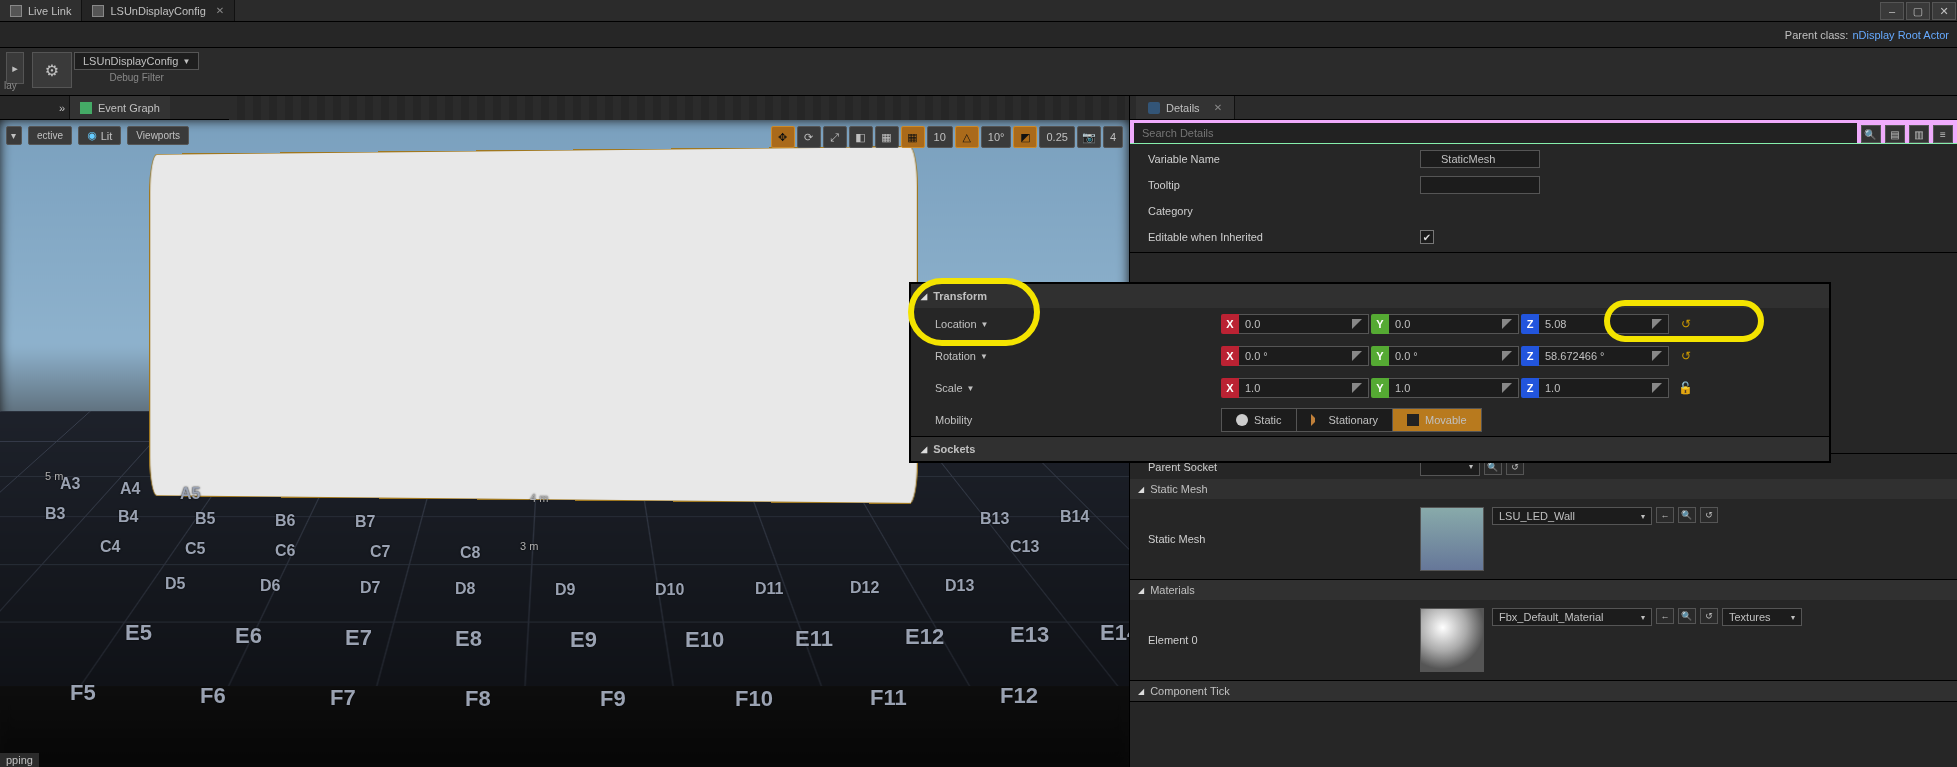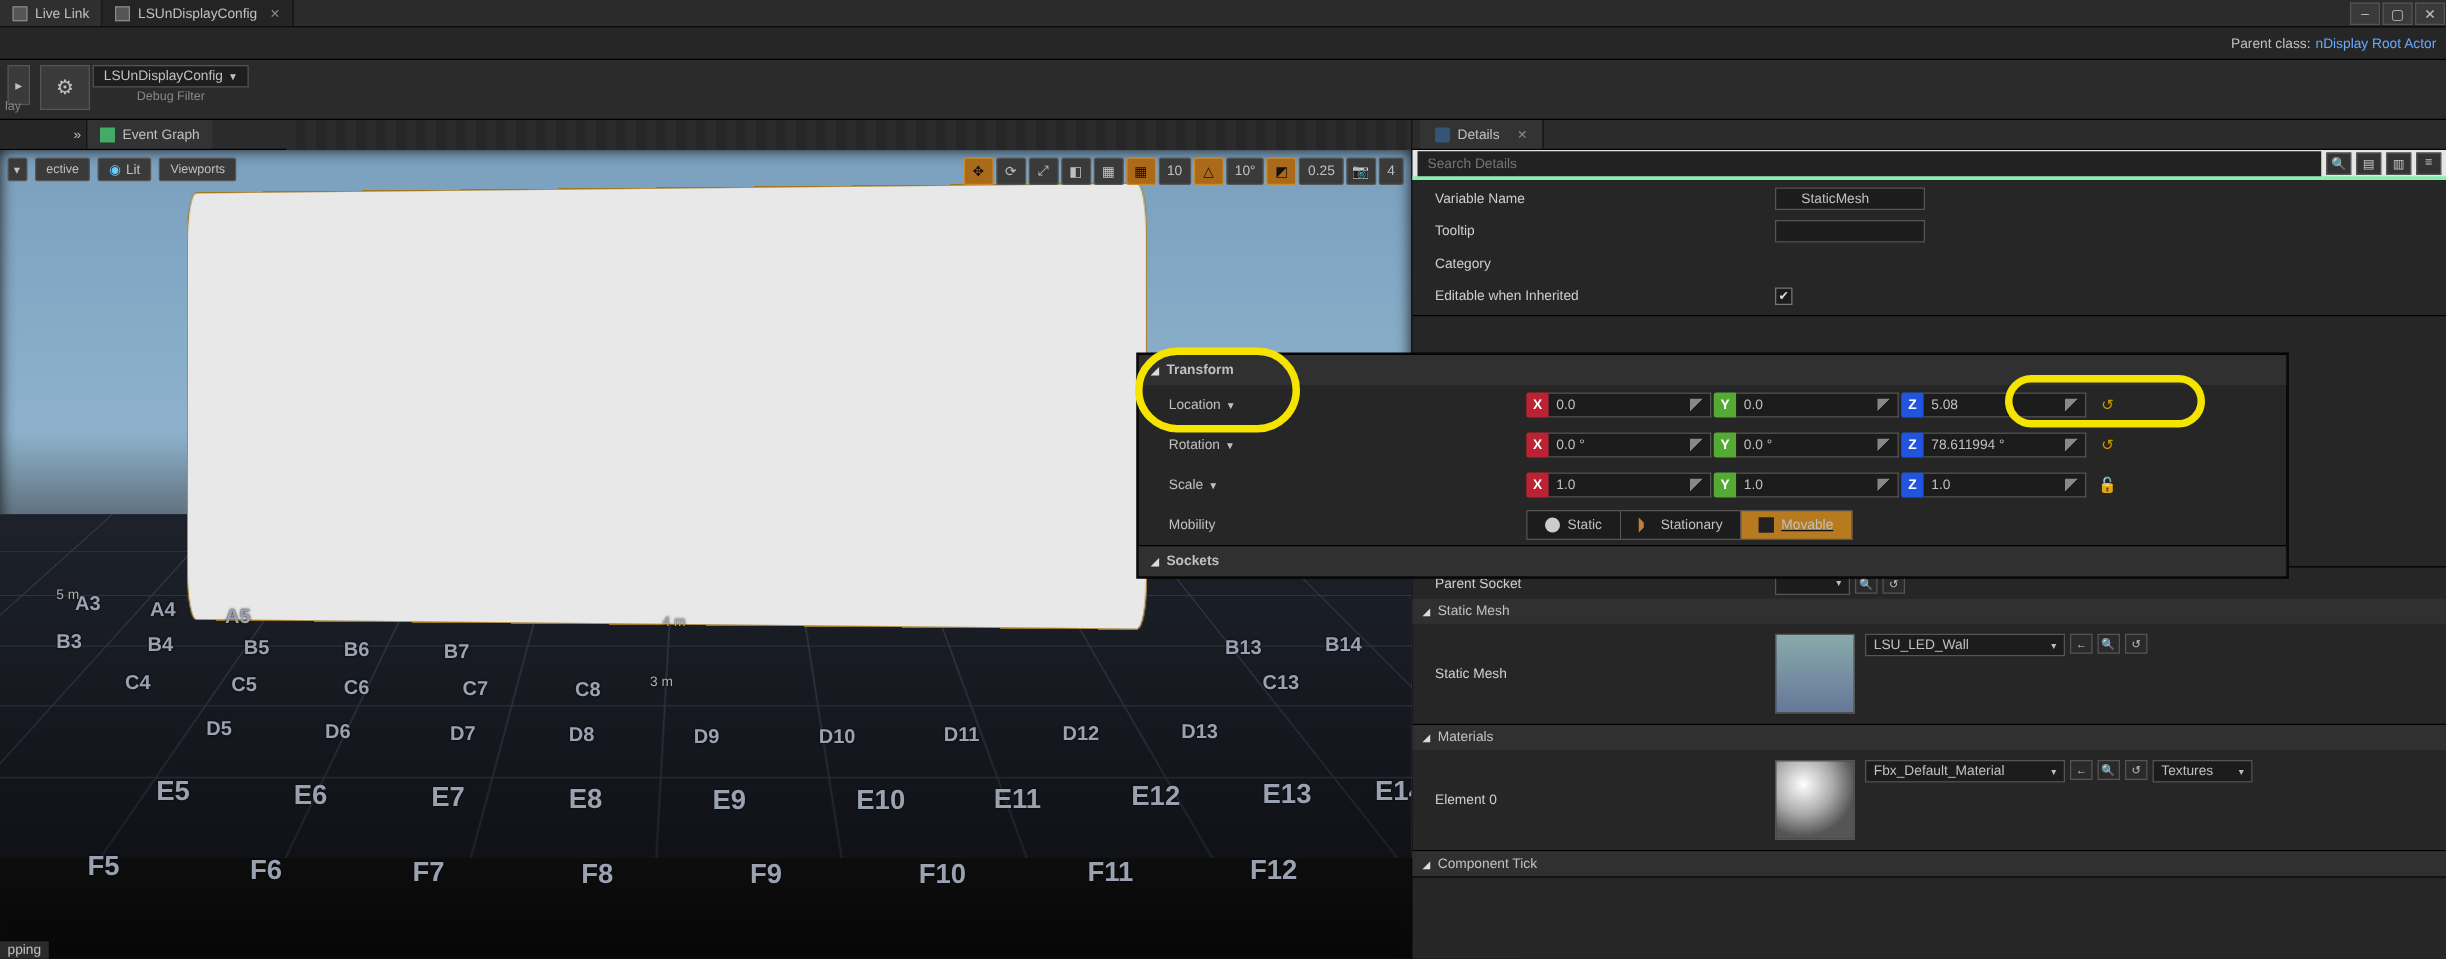--- a/index.html
+++ b/index.html
@@ -86,21 +86,21 @@
   .mlabel { position:absolute; color:#b0b0b0; text-shadow:0 0 2px #000; }
 
   
   .right-col { flex:1; display:flex; flex-direction:column; background:#262626; position:relative; }
   .details-tab-row { height:24px; background:#2b2b2b; display:flex; align-items:stretch; border-bottom:1px solid #000; }
   .dt-lead { width:6px; }
   .details-tab { display:flex; align-items:center; gap:6px; padding:0 12px; background:#333; border-right:1px solid #111; }
   .dt-ico { width:12px; height:12px; background:#357; border-radius:2px; }
   .dt-x { color:#888; font-size:10px; margin-left:8px; }
 
-  .search-row { height:24px; display:flex; align-items:center; gap:4px; background:#e5e5e5; border-bottom:3px solid #86efac; padding:0 4px; }
+  .search-row { height:24px; display:flex; align-items:flex-end; gap:4px; background:#f0abfc; border-bottom:1px solid #86efac; padding:0 4px; }
   .search-input { flex:1; background:#222; border:none; color:#999; font-size:11px; padding:4px 8px; }
   .sr-ico { width:20px; height:18px; border:1px solid #555; background:#333; display:flex; align-items:center; justify-content:center; font-size:10px; }
 
   .section { border-bottom:1px solid #000; }
   .sec-head { background:#303030; padding:4px 8px; display:flex; align-items:center; gap:4px; }
   .sec-head::before { content:"◢"; font-size:8px; color:#ddd; transform:rotate(0); margin-right:2px; }
   .sec-body { padding:2px 0; }
   .prop-row { display:flex; align-items:center; height:26px; }
   .prop-label { width:290px; padding-left:18px; color:#cfcfcf; }
   .prop-val { flex:1; display:flex; align-items:center; gap:4px; padding-right:10px; }
@@ -134,21 +134,21 @@
   .ax-y { background:#5a3; }
   .ax-z { background:#25d; }
   .ax-input { background:#1c1c1c; border:1px solid #555; border-left:none; height:20px; width:130px; padding:0 6px; display:flex; align-items:center; justify-content:space-between; }
   .ax-input .diag { width:10px; height:10px; background:linear-gradient(135deg,#888 49.5%, transparent 50.5%); }
   .reset-ico { width:18px; height:18px; color:#c90; display:flex; align-items:center; justify-content:center; margin-left:6px; font-size:12px; }
   .lock-ico { width:18px; height:18px; color:#aaa; display:flex; align-items:center; justify-content:center; margin-left:6px; font-size:12px; }
 
   .mobility { display:flex; }
   .mob-btn { display:flex; align-items:center; gap:6px; padding:0 14px; height:24px; background:#1c1c1c; border:1px solid #555; }
   .mob-btn + .mob-btn { border-left:none; }
-  .mob-btn.sel { background:#b87a1e; color:#111;text-decoration:underline; }
+  .mob-btn.sel { background:#b87a1e; color:#111; }
   .mob-ico { width:12px; height:12px; display:inline-block; }
   .mi-static { background:#ccc; border-radius:50%; }
   .mi-stat { border-left:4px solid #c0803a; border-top:4px solid transparent; border-bottom:4px solid transparent; }
   .mi-mov { background:#222; border:1px solid #222; position:relative; }
   .mi-mov::before { content:""; position:absolute; inset:2px; border:1px dashed #222; }
 
   .sockets-head { background:#303030; padding:6px 10px; display:flex; align-items:center; gap:4px; font-weight:bold; border-top:1px solid #000; }
   .sockets-head::before { content:"◢"; font-size:8px; color:#ddd; margin-right:2px; }
 
   
@@ -478,21 +478,21 @@
       <div class="axis">
           <div class="ax-badge ax-y">Y</div>
           <div class="ax-input">
             <span>0.0 °</span>
             <span class="diag"></span>
           </div>
         </div>
       <div class="axis">
           <div class="ax-badge ax-z">Z</div>
           <div class="ax-input">
-            <span>78.611994 °</span>
+            <span>58.672466 °</span>
             <span class="diag"></span>
           </div>
         </div>
       <div class="reset-ico">↺</div>
     </div>
   </div>
 
   <div class="tp-row">
     <div class="tp-label">
       <span>Scale</span>

